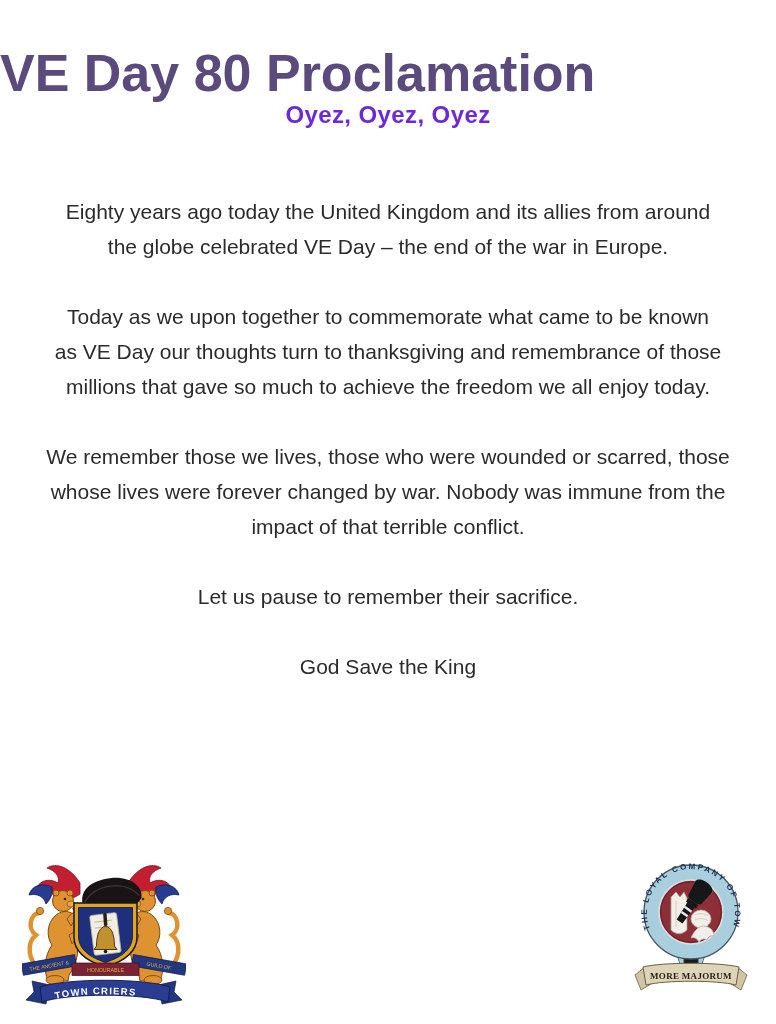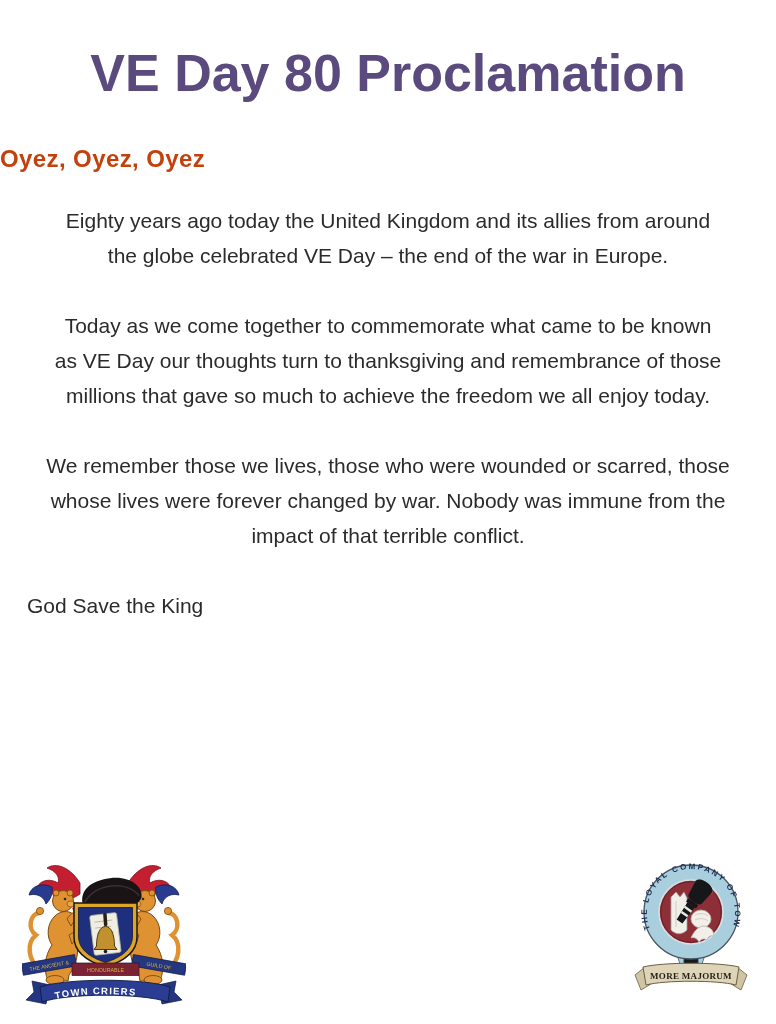--- a/index.html
+++ b/index.html
@@ -1,58 +1,59 @@
 <!DOCTYPE html>
 <html><head>
 <meta charset="utf-8">
 <style>
   html,body { margin:0; padding:0; background:#ffffff; }
   .page {
     position:relative; width:776px; height:1024px; background:#ffffff;
     font-family:"Liberation Sans","DejaVu Sans",sans-serif; overflow:hidden;
   }
   .title {
-    margin:0; padding-top:47px; text-align:center;
+    margin:0; padding-top:47px; 
     font-size:52px; font-weight:800; line-height:1;
     color:#5b4a7e; letter-spacing:0px;
   }
   .subtitle {
-    margin-top:44px; 
+    text-align:center;
     font-size:24px; font-weight:700; line-height:1.3;
-    color:#c2410c; letter-spacing:0.4px;
+    color:#6d28d9; letter-spacing:0.4px;
   }
   .content {
-    width:722px; margin:29px auto 0; text-align:center;
+    width:722px; margin:64px auto 0; text-align:center;
     font-size:21px; line-height:35px; color:#2b2b2b;
   }
   .content p { margin:0 0 35px 0; white-space:pre-line; }
-  .closing { text-align:left; font-size:21px; line-height:35px; color:#2b2b2b; }
+  .closing { text-align:center; font-size:21px; line-height:35px; color:#2b2b2b; }
   .crest  { position:absolute; left:22px;  top:853px; }
   .badge  { position:absolute; left:629px; top:857px; }
   svg text { font-family:"Liberation Sans","DejaVu Sans",sans-serif; }
   svg .serif { font-family:"Liberation Serif","DejaVu Serif",serif; }
 </style>
 </head>
 <body>
 
 <div class="page">
 
   <h1 class="title">VE Day 80 Proclamation</h1>
 
   <div class="subtitle">Oyez, Oyez, Oyez</div>
 
   <div class="content">
     <p>Eighty years ago today the United Kingdom and its allies from around
 the globe celebrated VE Day – the end of the war in Europe.</p>
-    <p>Today as we  come together to commemorate what came to be known
+    <p>Today as we  upon together to commemorate what came to be known
 as VE Day our thoughts turn to thanksgiving and remembrance of those
 millions that gave so much to achieve the freedom we all enjoy today.</p>
     <p>We remember those we lives, those who were wounded or scarred, those
 whose lives were forever changed by war. Nobody was immune from the
 impact of that terrible conflict.</p>
+    <p>Let us pause to remember their sacrifice.</p>
     <div class="closing">God Save the King</div>
   </div>
 
   <svg class="crest" width="164" height="169" viewBox="0 0 164 169">
     <defs>
       <g id="plume">
         <path d="M 58,30 C 48,14 34,9 25,15 C 34,18 38,24 36,30 C 28,25 19,27 15,34 C 24,34 30,38 32,44 C 38,49 50,47 58,41 Z" fill="#c41f30" stroke="#7c1020" stroke-width="0.8"></path>
         <path d="M 30,34 C 20,29 9,33 7,42 C 16,40 22,44 24,51 C 29,46 31,40 30,34 Z" fill="#283b8f" stroke="#15204f" stroke-width="0.8"></path>
       </g>
       <g id="lion">

